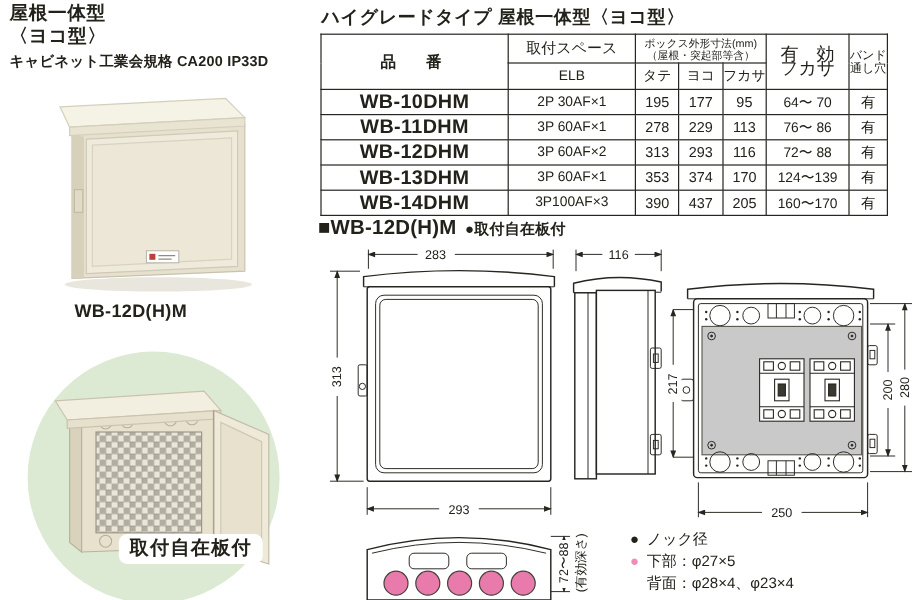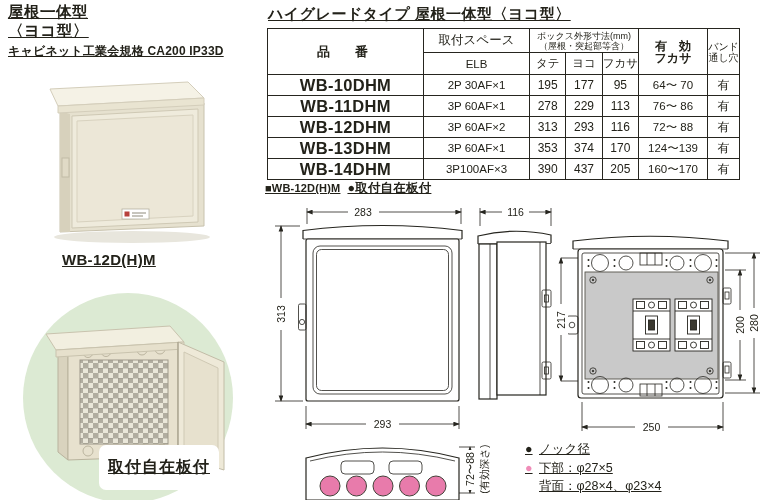--- a/index.html
+++ b/index.html
@@ -1,48 +1,48 @@
 <!DOCTYPE html>
 <html><head>
 <meta charset="utf-8">
 <style>
   html,body{margin:0;padding:0;background:#fff;}
   .page{
     position:relative;width:765px;height:500px;overflow:hidden;background:#fff;
     font-family:"Liberation Sans","DejaVu Sans",sans-serif;color:#23221a;
   }
-  .abs{position:absolute;text-decoration:underline;}
+  .abs{position:absolute;}
   
   .intro{left:8px;top:2px;font-weight:bold;}
   .intro .big{font-size:15.5px;line-height:19px;letter-spacing:.5px;}
   .intro .std{font-size:12px;margin-top:3px;letter-spacing:.2px;}
   .cap1{left:62px;top:251px;font-size:15px;font-weight:bold;letter-spacing:.3px;}
   .cap2{left:99px;top:445px;font-size:16px;font-weight:bold;background:#fff;
-        padding:12px 9px;border-radius:7px;letter-spacing:1px;}
+        padding:2px 9px;border-radius:7px;letter-spacing:1px;}
   
   .rtitle{left:268px;top:5px;font-size:15px;font-weight:bold;letter-spacing:.5px;}
   table.spec{left:267px;top:28px;position:absolute;border-collapse:collapse;table-layout:fixed;
              width:473px;background:#fff;}
   table.spec th,table.spec td{border:1.4px solid #26251f;text-align:center;vertical-align:middle;
              padding:0;overflow:hidden;}
   th.h-hinban{width:155px;font-size:13px;letter-spacing:6px;}
   th.h-space{width:105px;font-size:12.5px;font-weight:normal;height:23px;}
   th.h-box{font-size:9px;font-weight:normal;line-height:10px;white-space:nowrap;}
   th.h-sub{font-size:11.5px;font-weight:normal;height:21px;}
-  th.h-yuko{width:68px;font-size:12px;font-weight:bold;line-height:12px;}
+  th.h-yuko{width:68px;font-size:15px;font-weight:normal;line-height:12px;}
   th.h-band{width:31px;font-size:10px;font-weight:normal;line-height:11px;}
   th.w-tate,th.w-yoko{width:34px;} th.w-fukasa{width:46px;}
   td.c-hinban{font-size:16.5px;font-weight:bold;letter-spacing:.3px;height:20px;}
   td.c-elb{font-size:11.5px;}
   td.c-num{font-size:12px;}
   td.c-yuko{font-size:11.5px;white-space:pre;}
   td.c-band{font-size:12px;}
   
   .drwhead{left:265px;top:180px;display:flex;align-items:baseline;white-space:nowrap;}
-  .drwhead .model{font-size:11px;font-weight:bold;letter-spacing:.2px;}
+  .drwhead .model{font-size:17px;font-weight:bold;letter-spacing:.2px;}
   .drwhead .note{font-size:12.5px;font-weight:bold;margin-left:7px;letter-spacing:.2px;}
   .knock{left:525px;top:440px;font-size:12.5px;line-height:18.5px;white-space:nowrap;}
   .knock .row{display:flex;align-items:center;}
   .knock .b{width:14px;display:inline-block;}
   .knock .pink{color:#f08cb8;}
   .knock .ind{margin-left:14px;}
   
   svg{position:absolute;}
   svg text{font-family:"Liberation Sans","DejaVu Sans",sans-serif;fill:#23221a;font-size:10.5px;}
   .thin{stroke:#26251f;stroke-width:.8;fill:none;}

